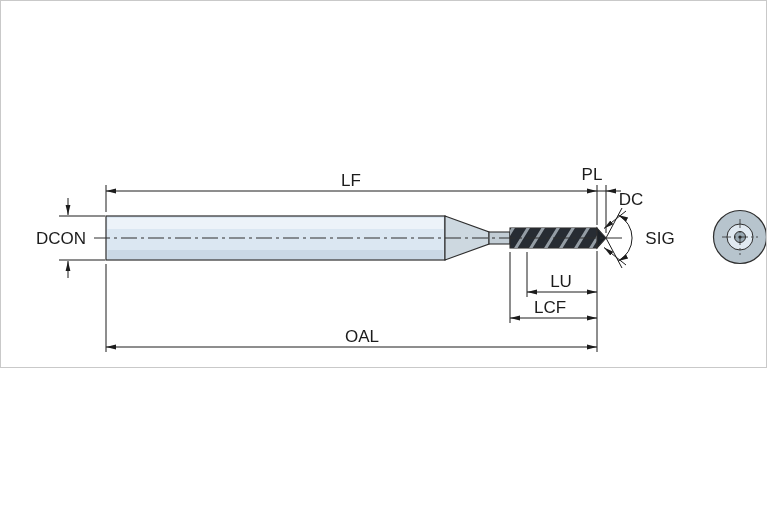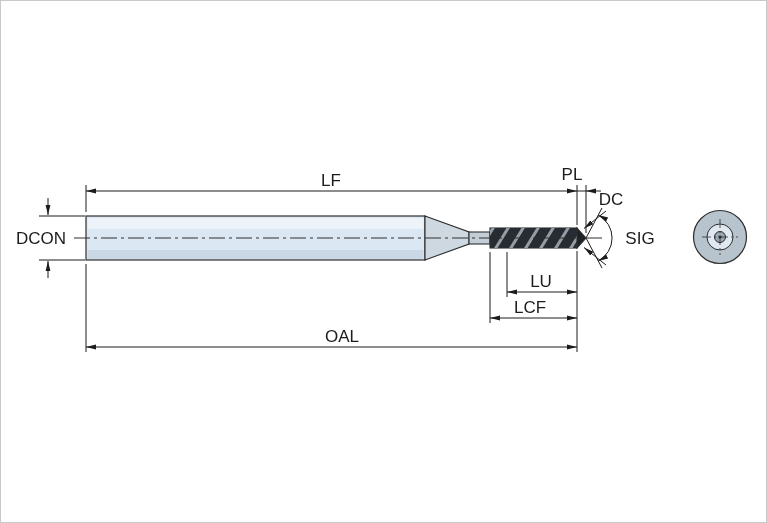--- a/index.html
+++ b/index.html
@@ -2,22 +2,22 @@
 <html style="--background: #ffffff; --outline: #2e2e2e; --dimension: #1c1c1c; --shank-fill: #dbe7f2; --taper-fill: #cdd8e0; --neck-fill: #c2cdd5; --flute-fill: #272c33; --flute-highlight: #a8b2ba; --point-fill: #1d2228; --endview-outer: #b7c4cd; --endview-inner: #e0e9f1; --endview-hub: #97a7b1;"><head>
 <meta charset="utf-8">
 <style>
   :root{
     --background:#ffffff; --outline:#2e2e2e; --dimension:#1c1c1c;
     --shank-fill:#dbe7f2; --taper-fill:#cdd8e0; --neck-fill:#c2cdd5;
     --flute-fill:#272c33; --flute-highlight:#a8b2ba; --point-fill:#1d2228;
     --endview-outer:#b7c4cd; --endview-inner:#e0e9f1; --endview-hub:#97a7b1;
   }
   html,body{margin:0;padding:0;background:#ffffff;}
-  .canvas{width:767px;height:523px;background:var(--background);
-          border:1px solid #c9c9c9;box-sizing:border-box;position:relative;overflow:hidden;}
+  .canvas{width:767px;height:368px;background:var(--background);
+          border:1px solid #c9c9c9;box-sizing:border-box;position:relative;overflow:hidden;padding-left:20px;}
   svg{display:block;}
   .shank{fill:var(--shank-fill);stroke:var(--outline);stroke-width:1.2;}
   .taper{fill:var(--taper-fill);stroke:var(--outline);stroke-width:1.1;}
   .neck{fill:var(--neck-fill);stroke:var(--outline);stroke-width:1.1;}
   .flute{fill:var(--flute-fill);stroke:var(--outline);stroke-width:1.1;}
   .spiral{stroke:var(--flute-highlight);stroke-width:3;stroke-linecap:round;fill:none;opacity:.85;}
   .point{fill:var(--point-fill);stroke:var(--outline);stroke-width:1.1;}
   .centerline{stroke:var(--outline);stroke-width:1;stroke-dasharray:16 4 3 4;fill:none;}
   .centerline-small{stroke:var(--outline);stroke-width:.8;stroke-dasharray:9 3 2 3;fill:none;}
   .ext,.dim,.leader{stroke:var(--dimension);stroke-width:1;fill:none;}

